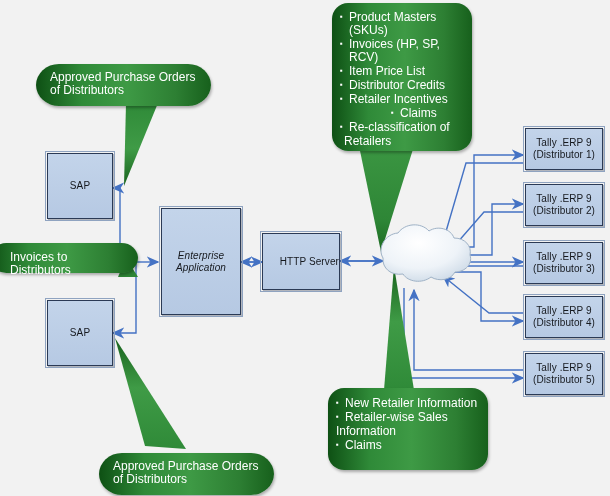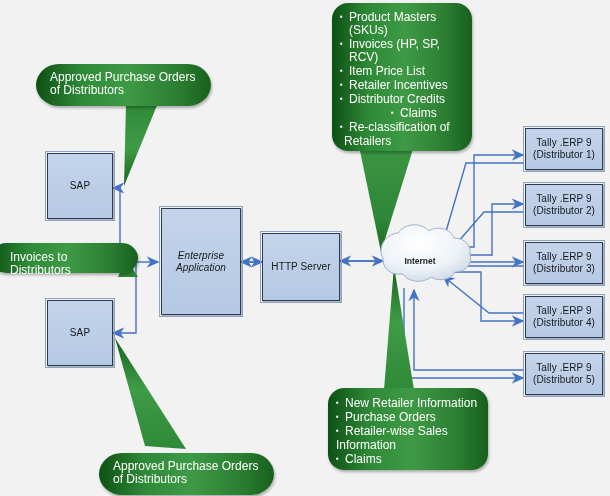--- a/index.html
+++ b/index.html
@@ -120,38 +120,35 @@
     <path d="M384,390 L414,390 L394,266 z" fill="url(#tailg2)"></path>
 
     <g>
       <path d="M398,233 c7,-10 23,-11 31,-2 c9,-6 22,-2 25,7
                c11,0 18,8 16,17 c3,9 -5,17 -15,17
                c-4,8 -16,10 -24,5 c-9,7 -23,5 -28,-3
                c-12,2 -21,-6 -20,-16 c-6,-10 2,-24 15,-25 z" fill="url(#cloudg)" stroke="#9fb2c6" stroke-width="1"></path>
     </g>
   </svg>
 
-  <div id="cloud" style="left:381px;top:228px;width:78px;height:66px;">
-    <div class="lbl">Internet</div>
-  </div>
 
   <div class="node" style="left:47px;top:153px;width:66px;height:66px;">
     <span>SAP</span>
   </div>
 
   <div class="node" style="left:47px;top:300px;width:66px;height:66px;">
     <span>SAP</span>
   </div>
 
   <div class="node" style="left:161px;top:208px;width:80px;height:107px;flex-direction:column;font-style:italic;">
     <span>Enterprise</span>
     <span>Application</span>
   </div>
 
-  <div class="node" style="left:262px;top:233px;width:78px;height:68px;">
+  <div class="node" style="left:262px;top:233px;width:78px;height:57px;justify-content:flex-end;">
     <span>HTTP Server</span>
   </div>
 
   <div class="node" style="left:525px;top:128px;width:78px;height:42px;flex-direction:column;">
     <span>Tally .ERP 9</span>
     <span>(Distributor 1)</span>
   </div>
   <div class="node" style="left:525px;top:184px;width:78px;height:42px;flex-direction:column;">
     <span>Tally .ERP 9</span>
     <span>(Distributor 2)</span>
@@ -181,32 +178,31 @@
   <div class="callout pill" style="left:99px;top:453px;width:175px;height:42px;padding:7px 10px 0 14px;">
     <p>Approved Purchase Orders</p>
     <p>of Distributors</p>
   </div>
 
   <div class="callout" style="left:332px;top:3px;width:140px;height:148px;padding:8px 6px 0 8px;">
     <ul>
       <li>Product Masters (SKUs)</li>
       <li>Invoices (HP, SP, RCV)</li>
       <li>Item Price List</li>
+      <li>Distributor Credits</li>
       <li>Retailer Incentives</li>
-      <li>Distributor Credits</li>
       <li class="sub">Claims</li>
       <li>Re-classification of</li>
       <li class="plain" style="padding-left: 4px; --nobullet: 1;">Retailers</li>
     </ul>
   </div>
 
   <div class="callout" style="left:328px;top:388px;width:160px;height:82px;padding:9px 6px 0 8px;">
     <ul>
       <li>New Retailer Information</li>
-      <li>Purchase Orders</li>
       <li>Retailer-wise Sales</li>
       <li class="plain" style="padding-left: 0px; --nobullet: 1;">Information</li>
       <li>Claims</li>
     </ul>
   </div>
 
 </div>
 
 <style>
   .callout li.plain:before{content:"";}

